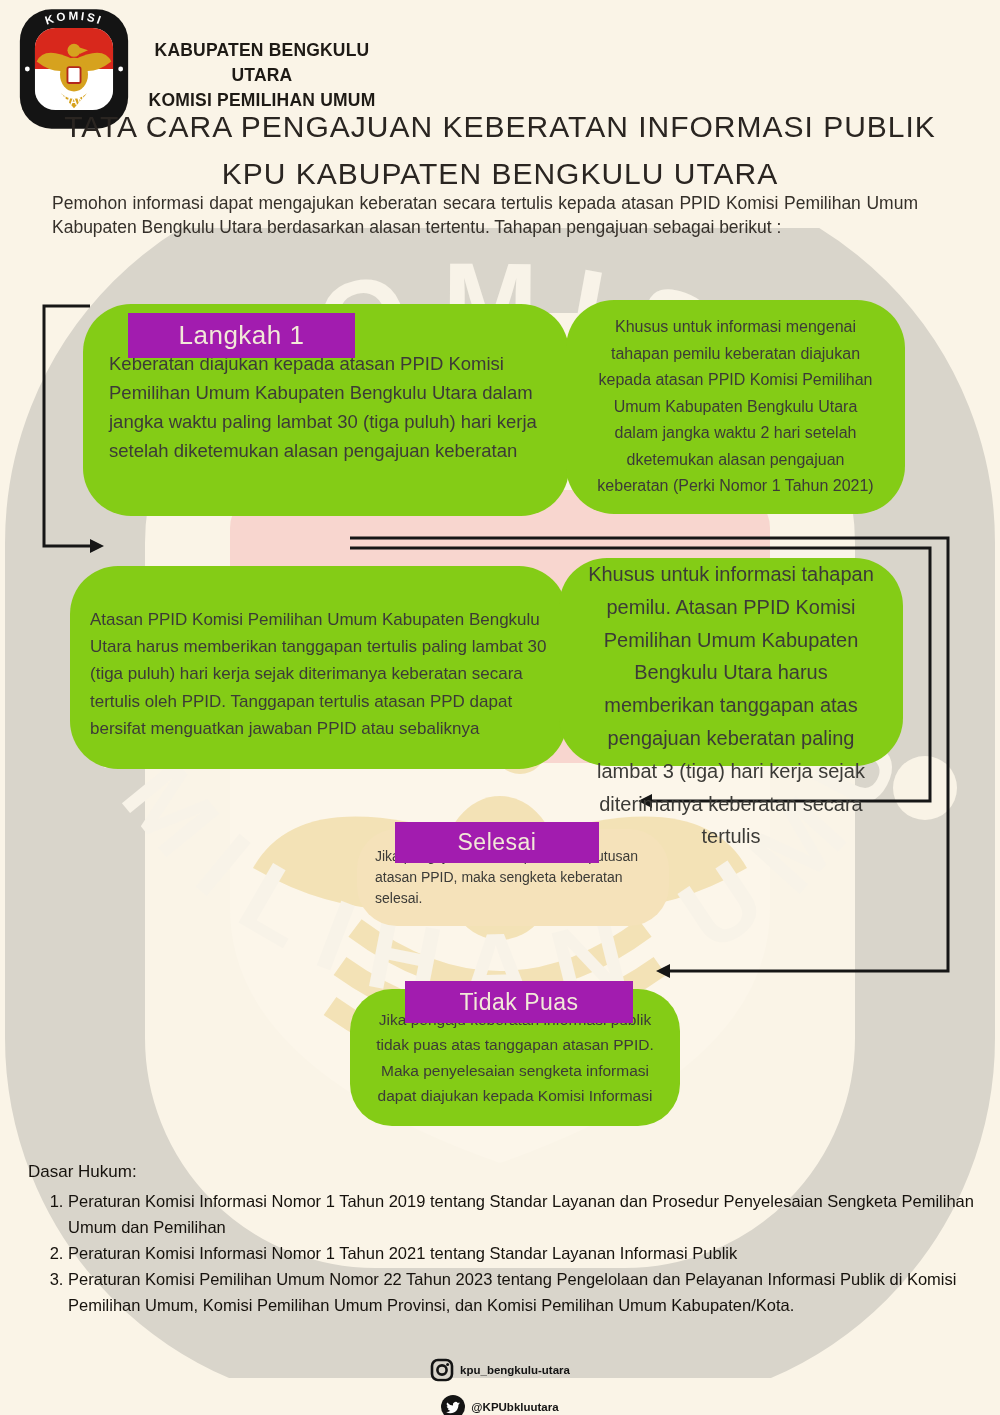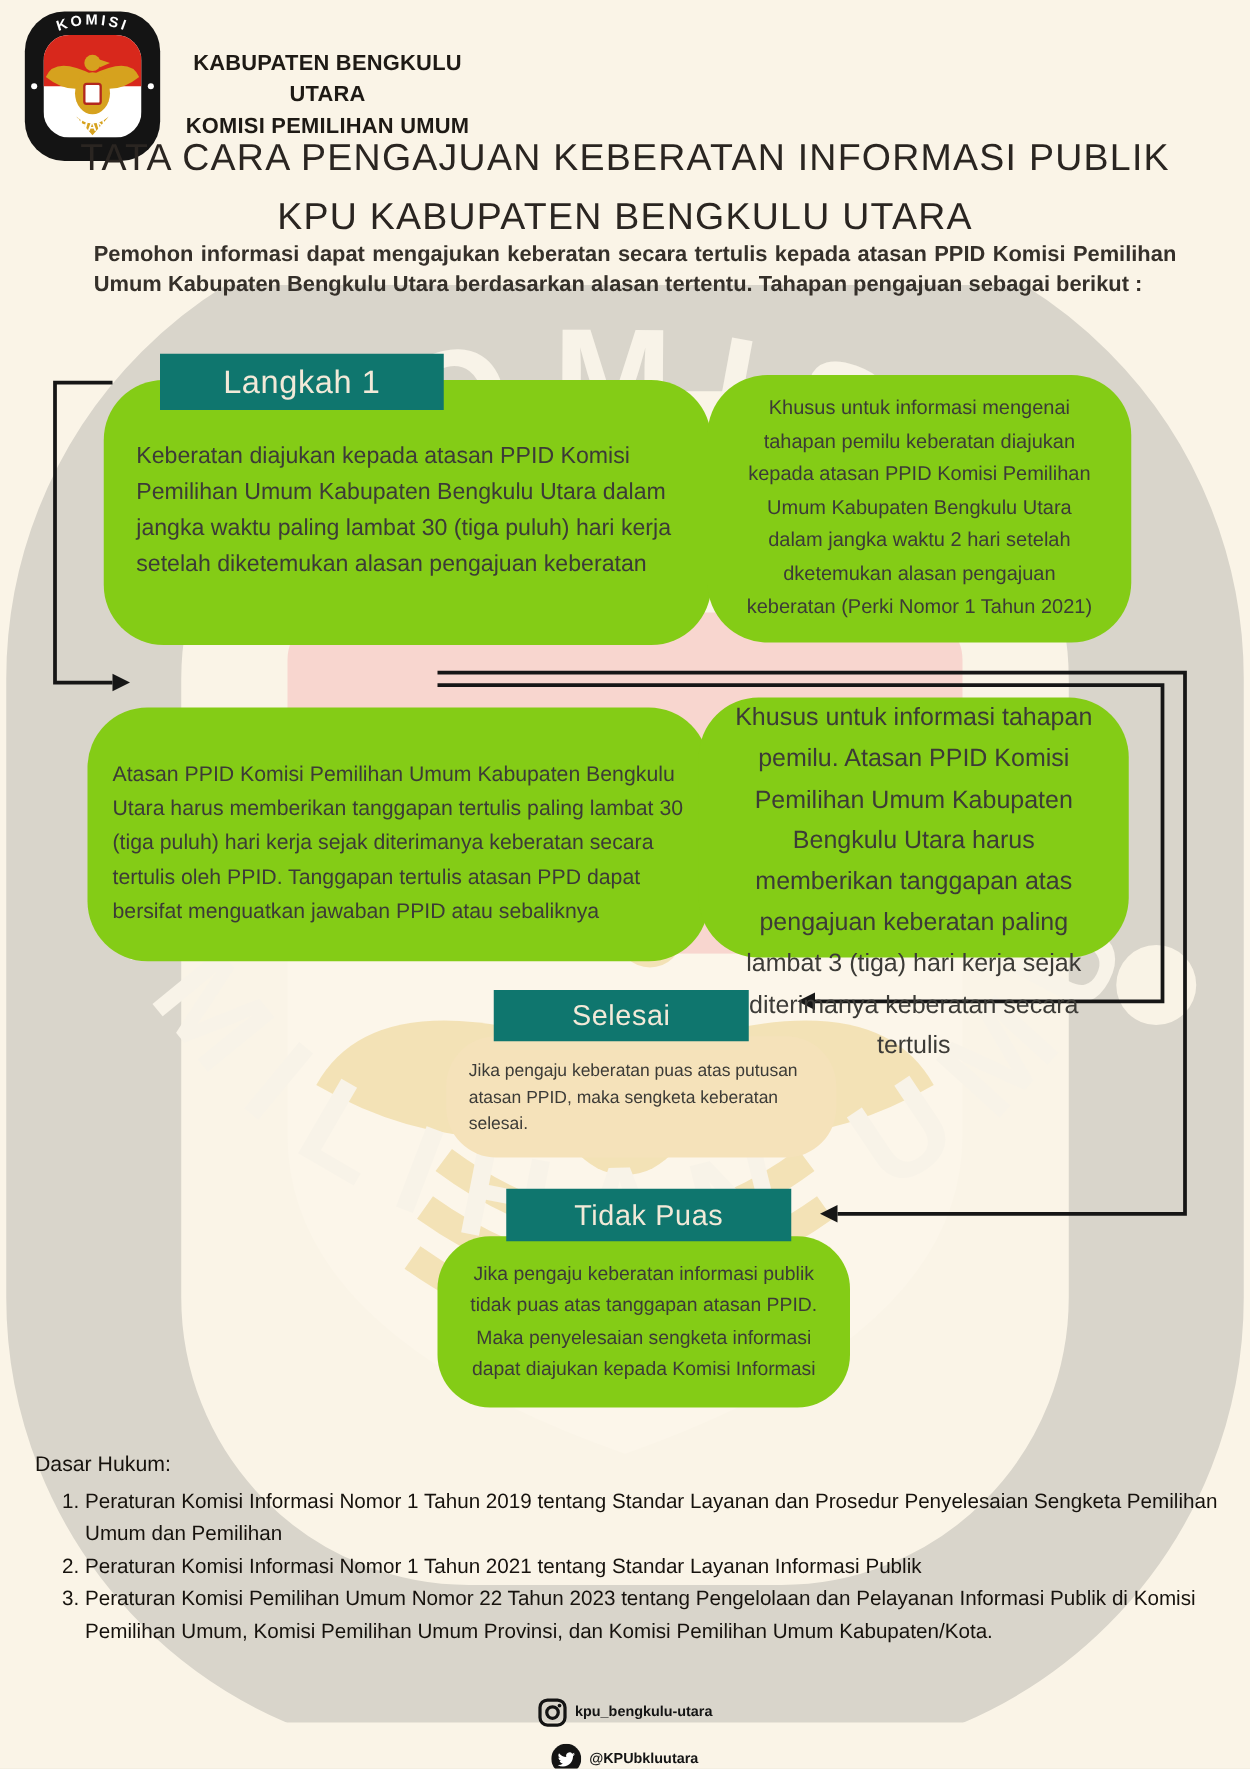--- a/index.html
+++ b/index.html
@@ -13,26 +13,26 @@
   .connectors{position:absolute;left:0;top:0;width:1000px;height:1415px;z-index:1;pointer-events:none;}
 
   
   .logo{position:absolute;left:18px;top:6px;width:112px;height:126px;z-index:3;}
   .brand-text{position:absolute;left:128px;top:38px;width:268px;text-align:center;z-index:3;
     font-weight:bold;font-size:17.5px;line-height:1.42;color:#1e1a15;letter-spacing:.2px;}
 
   .title{position:absolute;left:0;top:104px;width:100%;margin:0;text-align:center;z-index:3;
     font-size:30px;font-weight:normal;line-height:1.55;letter-spacing:1px;color:#2a2521;}
 
-  .intro{position:absolute;left:75px;top:192px;width:866px;margin:0;z-index:3;
-    font-size:17.5px;font-weight:bold;line-height:1.37;text-align:justify;color:#35302a;}
-
-  
-  .step-header{position:absolute;z-index:3;background:#0f766e;color:#f2e9d8;
-    display:flex;align-items:center;justify-content:center;letter-spacing:.5px;}
+  .intro{position:absolute;left:52px;top:192px;width:866px;margin:0;z-index:3;
+    font-size:17.5px;font-weight:normal;line-height:1.37;text-align:justify;color:#35302a;}
+
+  
+  .step-header{position:absolute;z-index:3;background:#a21caf;color:#f2e9d8;
+    display:flex;align-items:center;justify-content:center;letter-spacing:.5px;margin-top:30px;}
   .box{position:absolute;z-index:2;background:#84cc16;color:#3c3b37;box-sizing:border-box;}
   .h-l1{left:128px;top:283px;width:227px;height:45px;font-size:26px;}
   .b-l1main{left:83px;top:304px;width:486px;height:212px;border-radius:48px;
     padding:46px 24px 0 26px;font-size:18.5px;line-height:1.56;text-align:left;}
   .b-l1side{left:566px;top:300px;width:339px;height:214px;border-radius:48px;
     display:flex;align-items:center;padding:0 24px;font-size:16px;line-height:1.66;text-align:center;}
   .h-l2{left:120px;top:534px;width:226px;height:47px;font-size:26px;}
   .b-l2main{left:70px;top:566px;width:497px;height:203px;border-radius:48px;
     padding:40px 16px 0 20px;font-size:17px;line-height:1.6;text-align:left;}
   .b-l2side{left:559px;top:558px;width:344px;height:208px;border-radius:48px;

